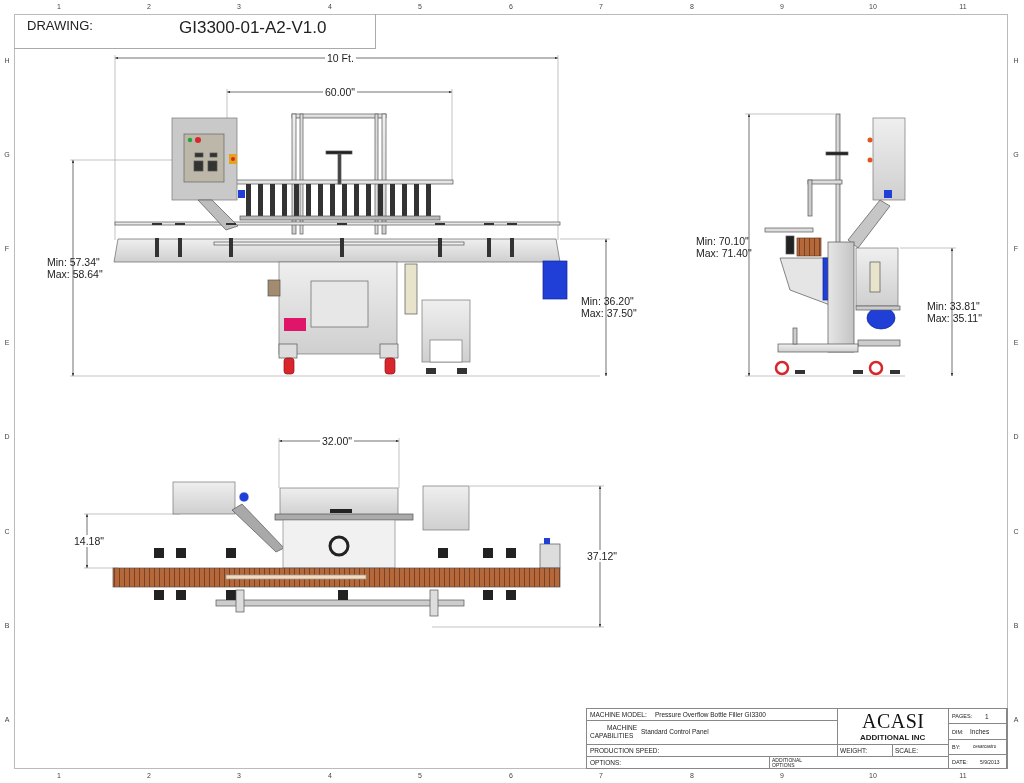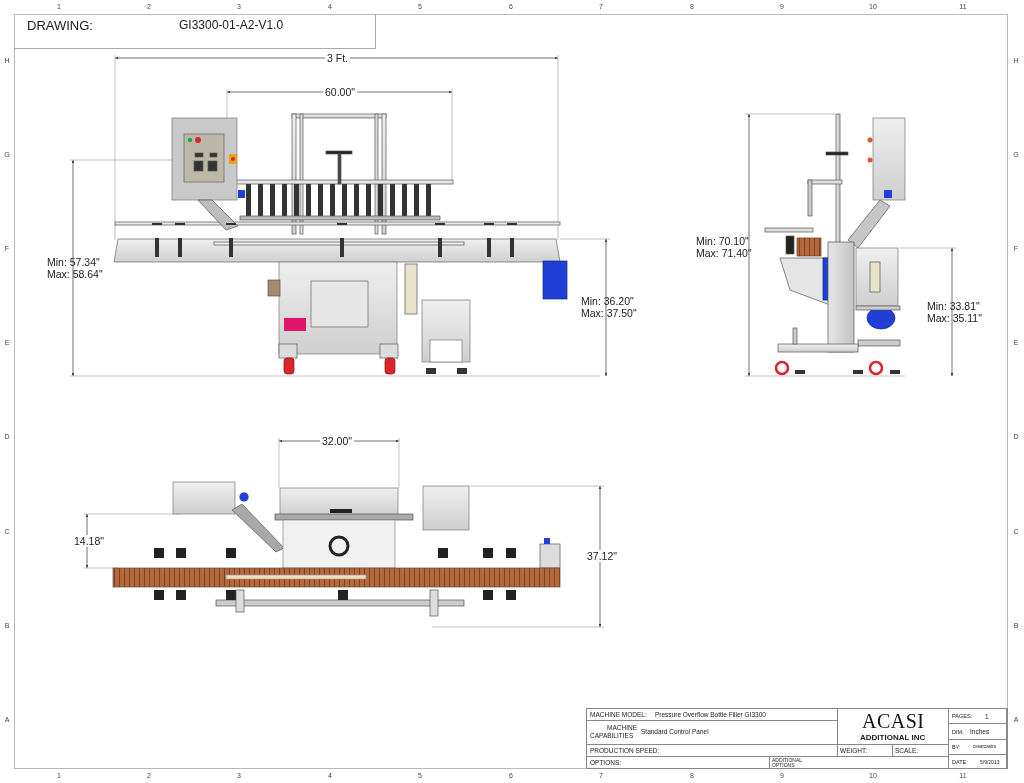--- a/index.html
+++ b/index.html
@@ -2,21 +2,21 @@
 <html><head>
 <meta charset="utf-8">
 <style>
   html,body{margin:0;padding:0;background:#fff;}
   body{width:1024px;height:783px;position:relative;overflow:hidden;font-family:"Liberation Sans",sans-serif;color:#222;}
   .frame{position:absolute;left:14px;top:14px;width:994px;height:755px;border:1px solid #bbb;box-sizing:border-box;}
   .zone-num{position:absolute;font-size:7px;color:#444;text-align:center;width:20px;}
   .zone-let{position:absolute;font-size:7px;color:#444;text-align:center;width:14px;}
   .title-box{position:absolute;left:14px;top:14px;width:362px;height:35px;border:1px solid #aaa;box-sizing:border-box;border-top:none;border-left:none;}
   .title-label{position:absolute;left:13px;top:4px;font-size:13px;}
-  .title-value{position:absolute;left:165px;top:4px;font-size:12px;}
+  .title-value{position:absolute;left:165px;top:4px;font-size:17px;}
   .dim{position:absolute;font-size:10.5px;color:#222;white-space:nowrap;line-height:12px;}
   svg{position:absolute;left:0;top:0;}
   .tb{position:absolute;left:586px;top:708px;width:422px;height:61px;border:1px solid #888;box-sizing:border-box;font-size:7px;}
   .tb .cell{position:absolute;border-right:1px solid #888;border-bottom:1px solid #888;box-sizing:border-box;}
   .tb .lbl{position:absolute;font-size:6.5px;color:#222;white-space:nowrap;}
   .tb .val{position:absolute;font-size:6.5px;color:#222;white-space:nowrap;}
   .logo-main{position:absolute;font-family:"Liberation Serif",serif;font-size:20px;letter-spacing:0.5px;color:#111;}
   .logo-sub{position:absolute;font-size:8px;font-weight:bold;color:#222;}
 </style>
 </head>
@@ -265,21 +265,21 @@
       <rect x="226" y="590" width="10" height="10"></rect>
         <rect x="338" y="590" width="10" height="10"></rect>
       <rect x="483" y="590" width="10" height="10"></rect>
         <rect x="506" y="590" width="10" height="10"></rect>
     </g>
     <rect x="236" y="590" width="8" height="22" fill="#ddd"></rect>
     <rect x="430" y="590" width="8" height="26" fill="#ddd"></rect>
   </g>
 </svg>
 
-<div class="dim" style="left:325px;top:52px;background:#fff;padding:0 2px">3 Ft.</div>
+<div class="dim" style="left:325px;top:52px;background:#fff;padding:0 2px">10 Ft.</div>
 <div class="dim" style="left:323px;top:86px;background:#fff;padding:0 2px">60.00"</div>
 <div class="dim" style="left:47px;top:256px">
   <div>Min: 57.34"</div>
   <div>Max: 58.64"</div>
 </div>
 <div class="dim" style="left:581px;top:295px">
   <div>Min: 36.20"</div>
   <div>Max: 37.50"</div>
 </div>
 <div class="dim" style="left:696px;top:235px">

